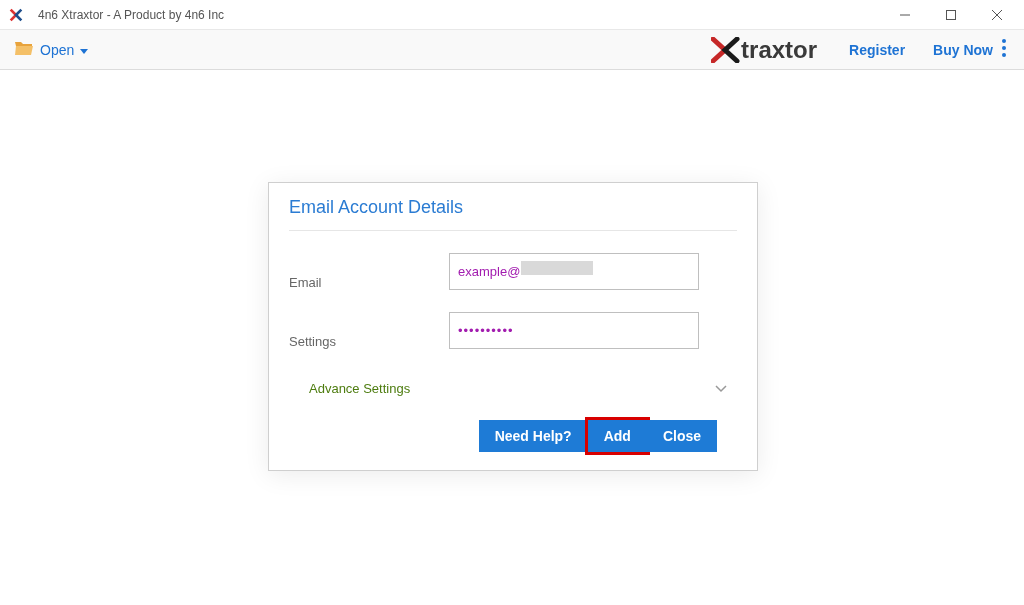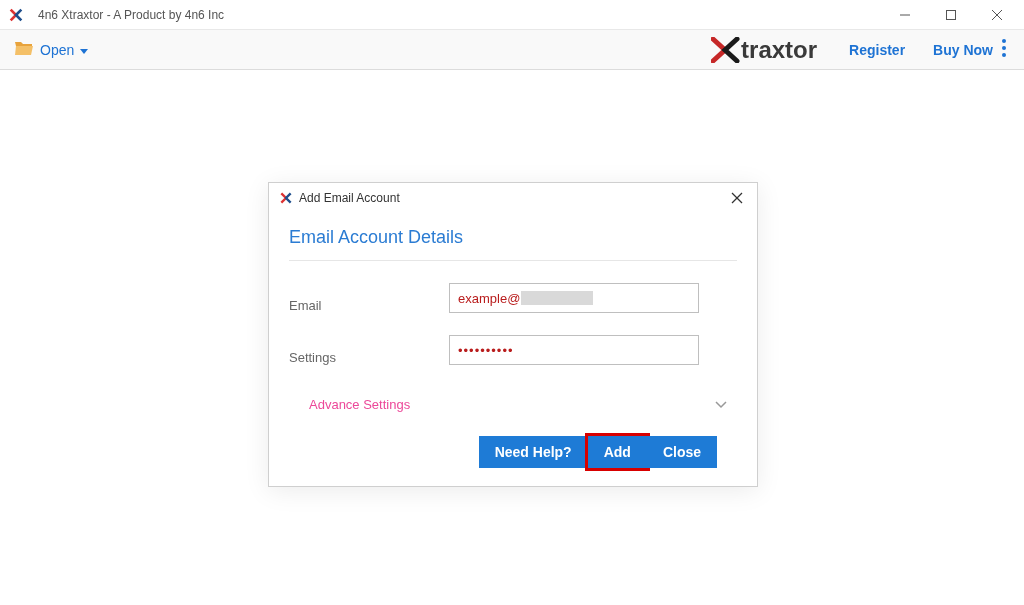--- a/index.html
+++ b/index.html
@@ -23,23 +23,23 @@
     .modal { position: absolute; left: 268px; top: 182px; width: 490px; background: #fff; border: 1px solid #cfcfcf; box-shadow: 0 4px 24px rgba(0,0,0,0.08); }
     .modal-titlebar { height: 30px; display: flex; align-items: center; padding: 0 10px; }
     .modal-titlebar-icon { width: 14px; height: 14px; margin-right: 6px; }
     .modal-title { font-size: 12px; color: #333; flex: 1; }
     .modal-close { width: 20px; height: 20px; display: flex; align-items: center; justify-content: center; cursor: pointer; color: #333; }
 
     .modal-body { padding: 0 20px 18px 20px; }
     .section-title { color: #2b7cd3; font-size: 18px; font-weight: 400; padding: 14px 0 12px 0; border-bottom: 1px solid #e6e6e6; }
     .form-row { display: flex; align-items: flex-end; margin-top: 22px; gap: 40px; }
     .form-label { width: 120px; font-size: 13px; color: #666; }
-    .form-input { width: 250px; height: 30px; border: 1px solid #bfbfbf; padding: 0 8px; font-size: 13px; color: #b91c1c; outline: none; }
+    .form-input { width: 250px; height: 37px; border: 1px solid #bfbfbf; padding: 0 8px; font-size: 13px; color: #a21caf; outline: none; }
 
-    .advance-row { display: flex; align-items: center; justify-content: space-between; margin-top: 32px; padding: 0 10px 0 20px; color: #ec4899; font-size: 13px; cursor: pointer; }
+    .advance-row { display: flex; align-items: center; justify-content: space-between; margin-top: 32px; padding: 0 10px 0 20px; color: #4d7c0f; font-size: 13px; cursor: pointer; }
 
     .modal-footer { display: flex; justify-content: flex-end; padding: 24px 20px 0 20px; }
     .btn { background: #1e7bd6; color: #fff; border: none; height: 32px; padding: 0 16px; font-size: 14px; font-weight: 600; cursor: pointer; }
     .btn-highlight { outline: 3px solid #d80000; outline-offset: 0px; }
   </style>
 </head>
 <body>
 
 <div class="titlebar">
   <span class="titlebar-icon">
@@ -97,35 +97,20 @@
   <span class="menu-dots">
     <svg width="4" height="18" viewBox="0 0 4 18">
         <circle cx="2" cy="2" r="2" fill="#1e73d4"></circle>
         <circle cx="2" cy="9" r="2" fill="#1e73d4"></circle>
         <circle cx="2" cy="16" r="2" fill="#1e73d4"></circle>
       </svg>
   </span>
 </div>
 
 <div class="modal">
-  <div class="modal-titlebar">
-    <span class="modal-titlebar-icon">
-      <svg viewBox="0 0 24 24" width="14" height="14">
-          <path d="M4 4 L12 12 L4 20" stroke="#d33" stroke-width="4" fill="none"></path>
-          <path d="M20 4 L12 12 L20 20" stroke="#1e4e8c" stroke-width="4" fill="none"></path>
-        </svg>
-    </span>
-    <span class="modal-title">Add Email Account</span>
-    <div class="modal-close">
-      <svg width="12" height="12" viewBox="0 0 12 12">
-          <line x1="1" y1="1" x2="11" y2="11" stroke="#333" stroke-width="1.3"></line>
-          <line x1="11" y1="1" x2="1" y2="11" stroke="#333" stroke-width="1.3"></line>
-        </svg>
-    </div>
-  </div>
 
   <div class="modal-body">
     <div class="section-title">Email Account Details</div>
 
     <div class="form-row">
       <div class="form-label">Email</div>
       <div style="position:relative">
         <input class="form-input" type="text" value="example@" style="">
         <div style="position:absolute; left:72px; top:8px; width:72px; height:14px; background:#d9d9d9;"></div>
       </div>

